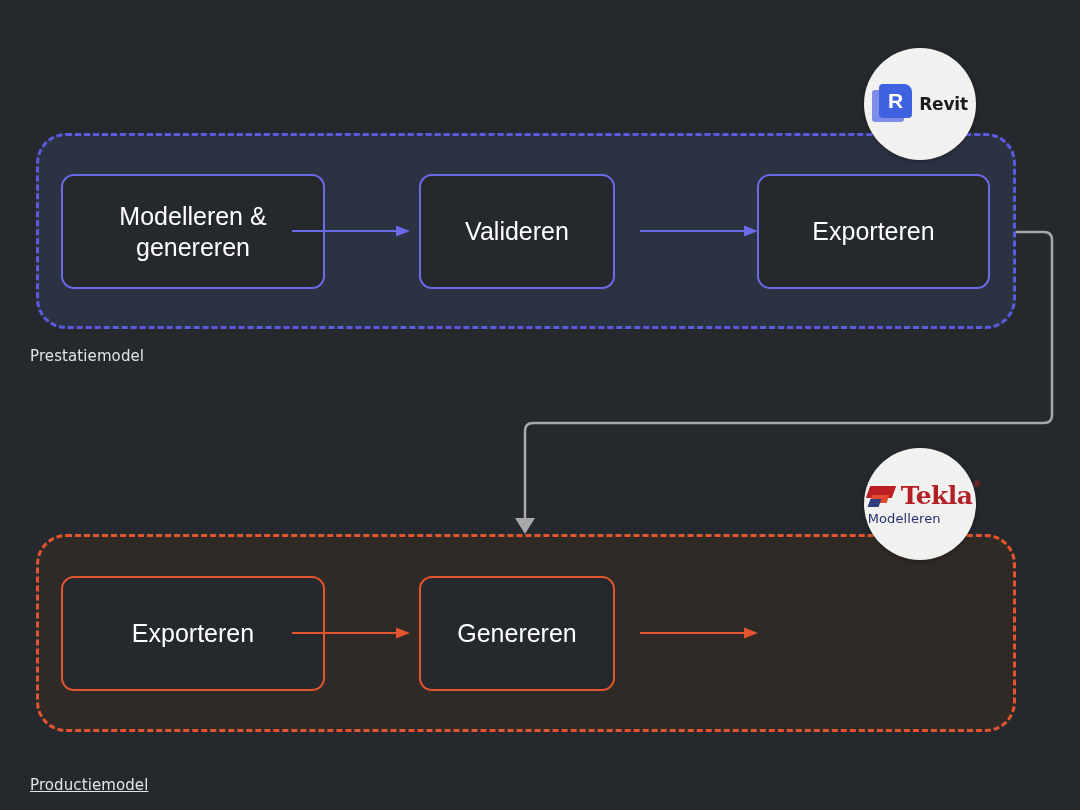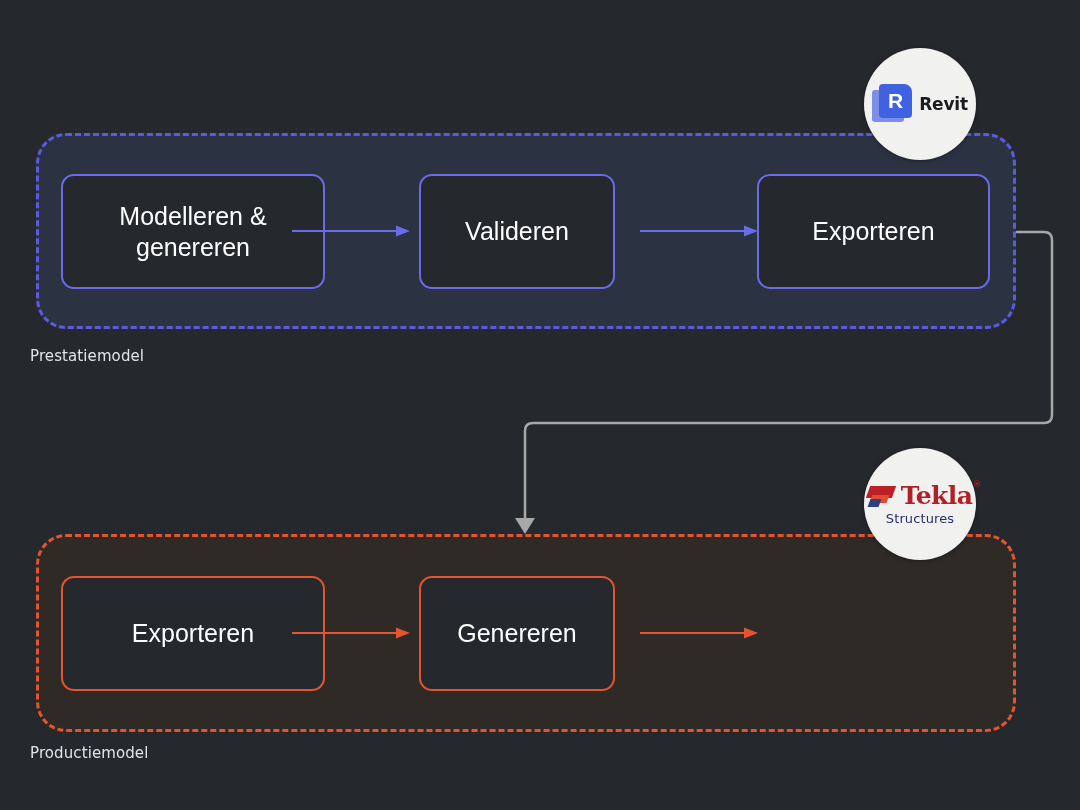--- a/index.html
+++ b/index.html
@@ -44,21 +44,21 @@
   
   .group-caption {
     position: absolute;
     font-family: "DejaVu Sans", sans-serif;
     font-size: 15px;
     color: #e2e4e6;
     letter-spacing: .1px;
     white-space: nowrap;
   }
   .caption-blue { left: 30px; top: 347px; }
-  .caption-red  { left: 30px; top: 744px; }
+  .caption-red  { left: 30px; top: 776px; text-decoration: underline; }
 
   
   .node {
     position: absolute;
     box-sizing: border-box;
     border-width: 2px;
     border-style: solid;
     border-radius: 13px;
     background: #25282d;
     display: flex;
@@ -154,21 +154,20 @@
     color: #1b1b1f;
     font-family: "DejaVu Sans", sans-serif;
     font-size: 17px;
     font-weight: 700;
     letter-spacing: -.2px;
   }
 
   .tekla-wrap {
     display: flex;
     flex-direction: column;
-    align-items: center;
     line-height: 1;
   }
   .tekla-top {
     display: flex;
     align-items: center;
     gap: 5px;
   }
   .tekla-mark {
     position: relative;
     width: 28px;
@@ -285,17 +284,17 @@
         <div class="tekla-mark">
           <div class="slabA"></div>
           <div class="slabB"></div>
           <div class="slabC"></div>
         </div>
         <div class="tekla-name">
           <span>Tekla</span>
           <span class="tekla-tm">®</span>
         </div>
       </div>
-      <div class="tekla-sub">Structures</div>
+      <div class="tekla-sub">Modelleren</div>
     </div>
   </div>
 
 </div>
 
 </body></html>

